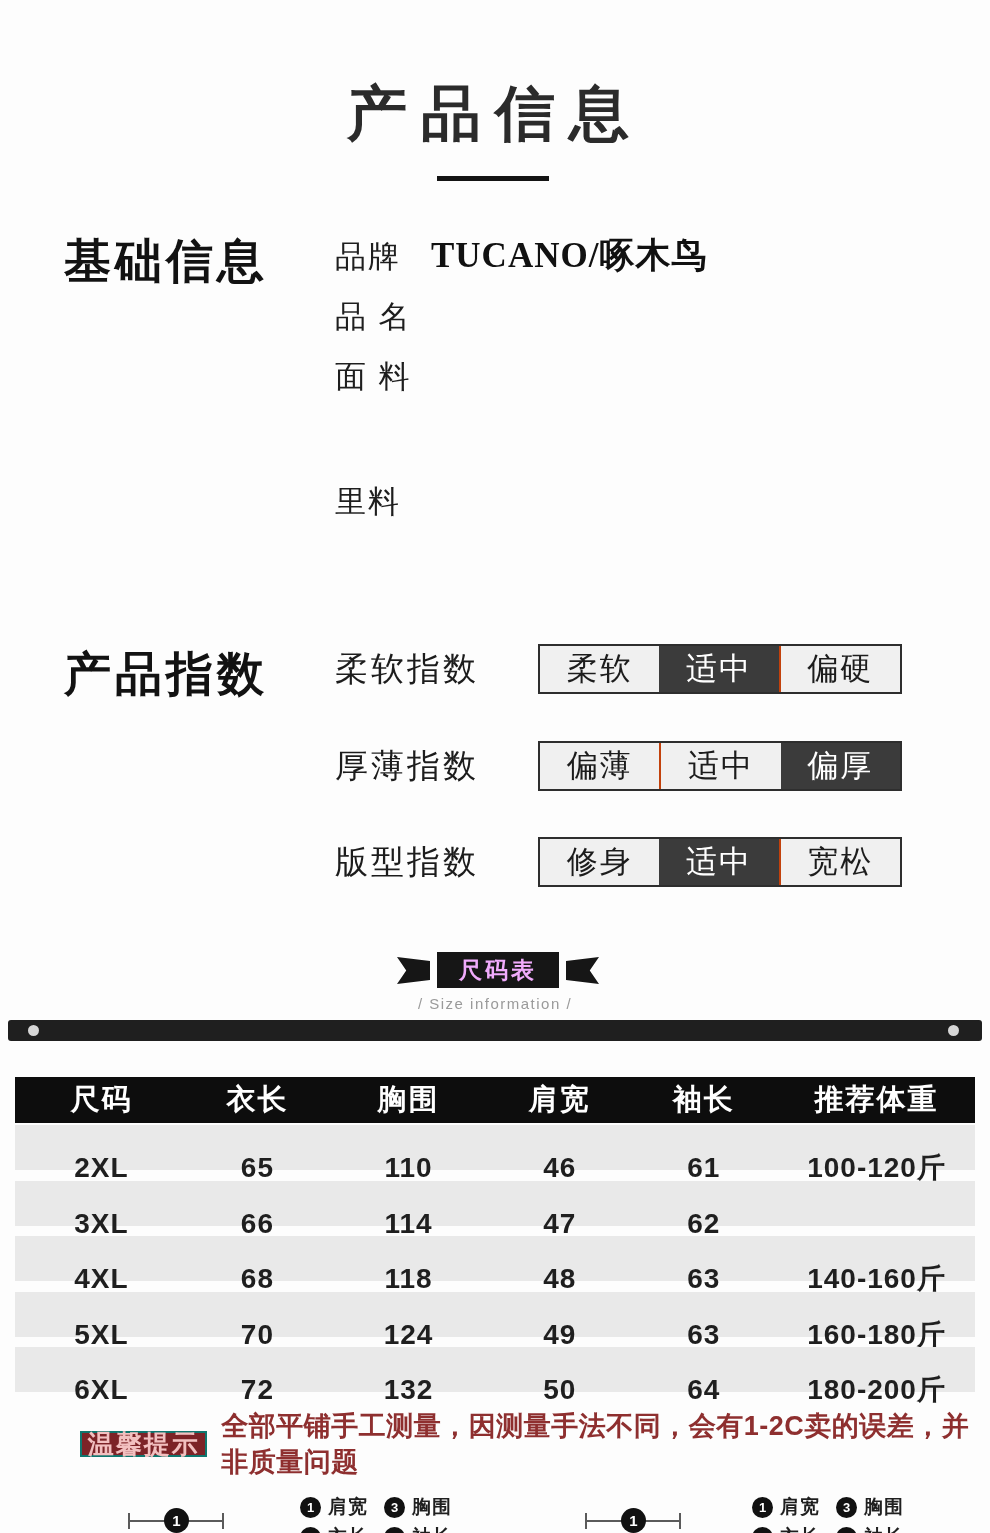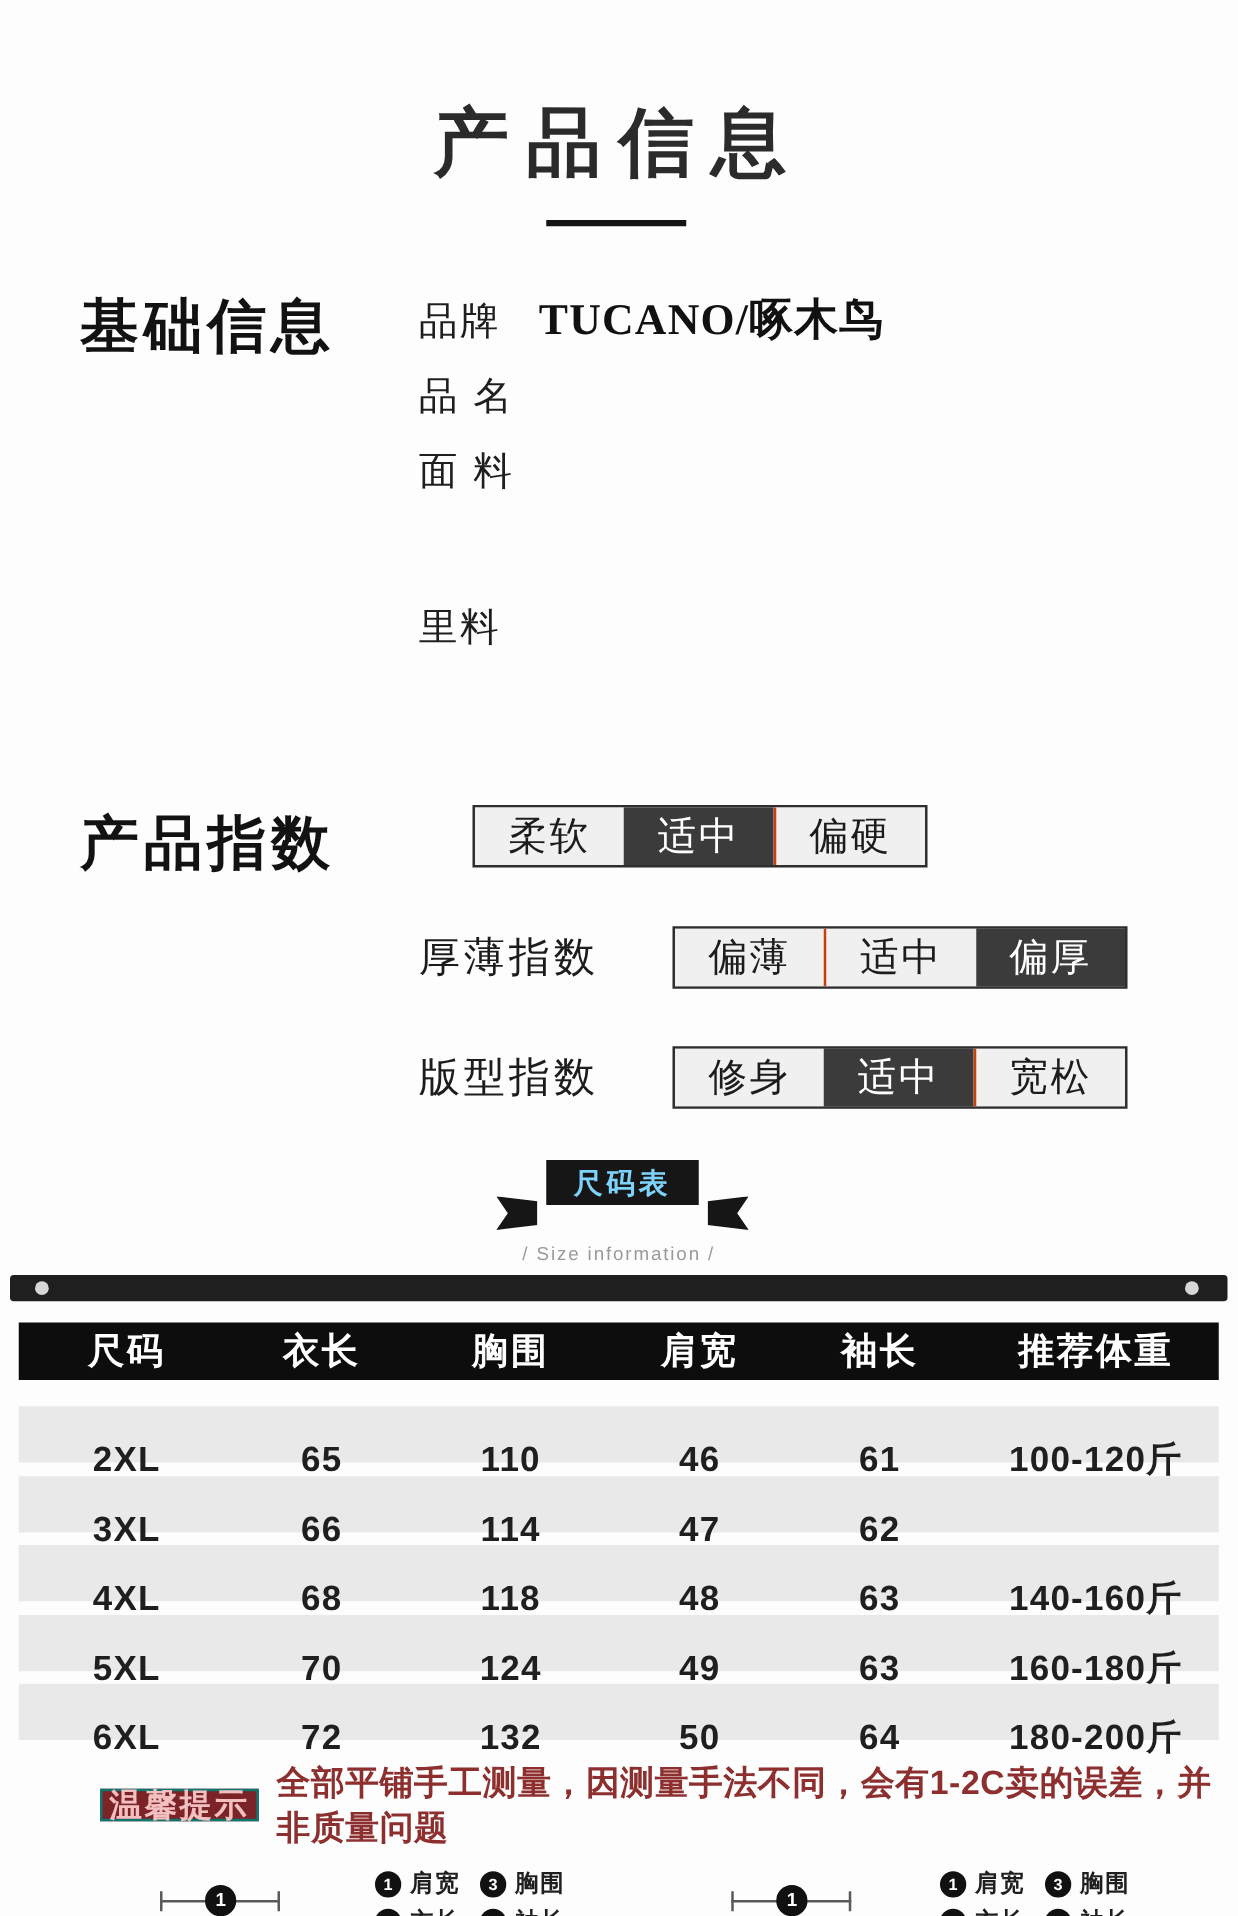--- a/index.html
+++ b/index.html
@@ -36,41 +36,41 @@
   }
   .seg{
     flex:1;display:flex;align-items:center;justify-content:center;
     font-size:31px;color:#1c1c1c;background:#f0f0f0;letter-spacing:2px;
   }
   .seg + .seg{border-left:2px solid #c2410c;}
   .seg-dark{background:#3b3b3b;color:#ffffff;border-left:none !important;}
 
   
   .ribbon-rect{
-    left:437px;top:928px;width:122px;height:36px;background:#161616;
+    left:437px;top:952px;width:122px;height:36px;background:#161616;
     display:flex;align-items:center;justify-content:center;
-    color:#7dd3fc;font-size:23px;font-weight:700;letter-spacing:3px;
+    color:#f0abfc;font-size:23px;font-weight:700;letter-spacing:3px;
   }
   .ribbon-tail{width:33px;height:27px;background:#161616;top:957px;}
   .tail-left{left:397px;clip-path:polygon(0 0,100% 15%,100% 85%,0 100%,28% 50%);}
   .tail-right{left:566px;clip-path:polygon(0 15%,100% 0,72% 50%,100% 100%,0 85%);}
   .ribbon-sub{
     left:0;top:995px;width:990px;text-align:center;
     font-size:15px;color:#9a9a9a;letter-spacing:1.5px;
   }
 
   
   .hanger-bar{left:8px;top:1020px;width:974px;height:21px;background:#1f1f1f;border-radius:3px;}
   .screw{top:1025px;width:11px;height:11px;border-radius:50%;background:#d6d6d6;}
   .screw-l{left:28px;} .screw-r{left:948px;}
 
   
   .size-table{left:15px;width:960px;}
   .t-row{position:absolute;left:0;width:960px;height:45px;display:flex;align-items:center;}
-  .t-head{height:46px;background:#0d0d0d;}
+  .t-head{height:46px;background:#0d0d0d;margin-top:19px;}
   .t-cell{box-sizing:border-box;text-align:center;font-size:28px;}
   .t-head .t-cell{color:#fff;font-weight:700;letter-spacing:2px;font-size:29px;}
   .t-band{background:#e9e9e9;color:#1f1f1f;}
   .t-band .t-cell{font-weight:600;letter-spacing:1px;margin-top:41px;}
   .c0{width:18%;} .c1{width:14.5%;} .c2{width:17%;} .c3{width:14.5%;} .c4{width:15.5%;} .c5{width:20.5%;}
   .size-name{font-weight:700;}
 
   
   .tip-row{left:80px;top:1408px;display:flex;align-items:center;}
   .tip-badge{
@@ -117,20 +117,21 @@
   <span class="field-value"></span>
 </div>
 <div class="abs field-row" style="top:481px;">
   <span class="field-label">里料</span>
   <span class="field-value"></span>
 </div>
 
 <div class="abs section-title" style="left:64px;top:643px;">产品指数</div>
 
 <div class="abs index-row" style="top:644px;">
+  <span class="index-label">柔软指数</span>
   <div class="index-bar">
     <div class="seg">柔软</div>
     <div class="seg seg-dark">适中</div>
     <div class="seg">偏硬</div>
   </div>
 </div>
 
 <div class="abs index-row" style="top:741px;">
   <span class="index-label">厚薄指数</span>
   <div class="index-bar">

